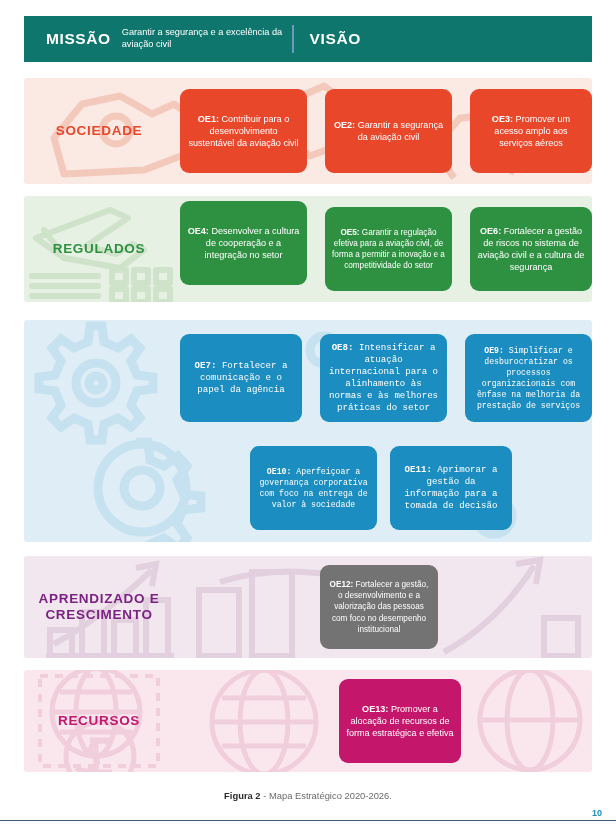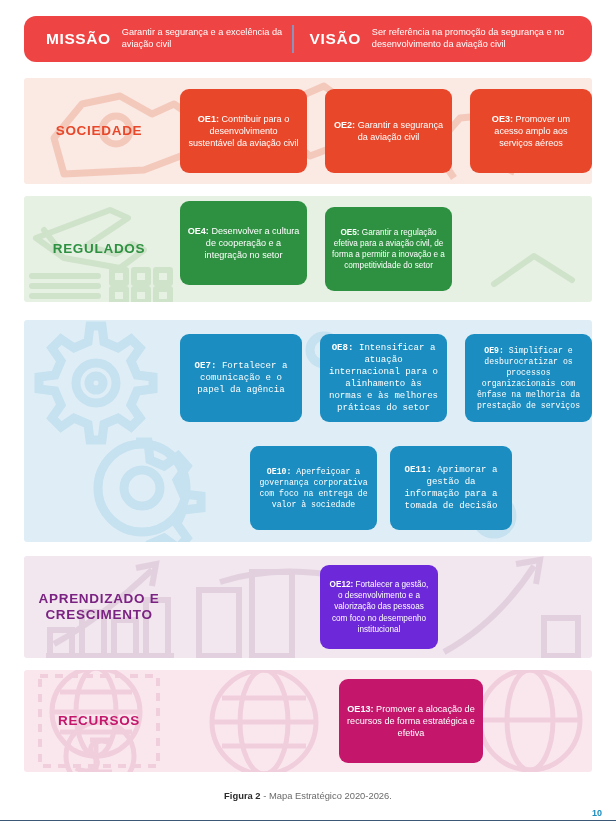--- a/index.html
+++ b/index.html
@@ -13,22 +13,22 @@
     position: relative;
     width: 616px; height: 832px;
     background: #ffffff;
   }
 
   
   .header-band {
     position: absolute;
     left: 24px; top: 16px;
     width: 568px; height: 46px;
-    background: #ef4444;
-    border-radius: 12px;
+    background: #0f766e;
+    border-radius: 0;
     display: flex;
     align-items: center;
   }
   .hdr-cell {
     display: flex;
     align-items: center;
     height: 100%;
   }
   .hdr-cell.missao { padding-left: 22px; width: 268px; }
   .hdr-cell.visao  { padding-left: 16px; flex: 1; }
@@ -111,21 +111,21 @@
 
   .label-sociedade   { color: #E8472A; }
   .label-regulados   { color: #2E9141; }
   .label-processos   { color: #1B8DC0; }
   .label-aprendizado { color: #7B2382; }
   .label-recursos    { color: #C4176C; }
 
   .oe-sociedade   { background: #E8472A; }
   .oe-regulados   { background: #2E9141; }
   .oe-processos   { background: #1B8DC0; font-family: Liberation Mono, monospace; }
-  .oe-aprendizado { background: #6d28d9; }
+  .oe-aprendizado { background: #737373; }
   .oe-recursos    { background: #C4176C; }
 
   
   .band.sociedade   { top: 78px;  height: 106px; }
   .band.regulados   { top: 196px; height: 106px; }
   .band.processos   { top: 320px; height: 222px; }
   .band.aprendizado { top: 556px; height: 102px; }
   .band.recursos    { top: 670px; height: 102px; }
 
   
@@ -160,21 +160,20 @@
 <div id="page">
 
   <div class="header-band">
     <div class="hdr-cell missao">
       <span class="hdr-key">MISSÃO</span>
       <span class="hdr-text">Garantir a segurança e a excelência da aviação civil</span>
     </div>
     <div class="hdr-divider"></div>
     <div class="hdr-cell visao">
       <span class="hdr-key">VISÃO</span>
-      <span class="hdr-text">Ser referência na promoção da segurança e no desenvolvimento da aviação civil</span>
     </div>
   </div>
 
   <div class="band sociedade">
     <svg class="band-wm" viewBox="0 0 568 106" preserveAspectRatio="none">
       <g fill="none" stroke="#F3C9BC" stroke-width="7" stroke-linejoin="round">
         <path d="M40 96 L30 60 L58 26 L96 18 L128 36 L150 26 L176 44 L162 76 L120 92 Z"></path>
         <path d="M300 8 L330 30 L318 66 L286 78 L258 56 L268 22 Z"></path>
         <path d="M430 100 L410 70 L436 40 L478 36 L500 66 L486 96"></path>
       </g>
@@ -210,20 +209,23 @@
         <path d="M470 88 L510 60 L548 84"></path>
       </g>
     </svg>
     <div class="band-label label-regulados">REGULADOS</div>
     <div class="band-boxes">
       <div class="oe oe-regulados" style="left:6px; top:5px; width:127px; height:84px;">
         <span><b class="code">OE4:</b><span> Desenvolver a cultura de cooperação e a integração no setor</span></span>
       </div>
       <div class="oe oe-regulados small" style="left:151px; top:11px; width:127px; height:84px;">
         <span><b class="code">OE5:</b><span> Garantir a regulação efetiva para a aviação civil, de forma a permitir a inovação e a competitividade do setor</span></span>
+      </div>
+      <div class="oe oe-regulados" style="left:296px; top:11px; width:122px; height:84px;">
+        <span><b class="code">OE6:</b><span> Fortalecer a gestão de riscos no sistema de aviação civil e a cultura de segurança</span></span>
       </div>
     </div>
   </div>
 
   <div class="band processos">
     <svg class="band-wm" viewBox="0 0 568 222" preserveAspectRatio="none">
       <g fill="none" stroke="#C6E1EF" stroke-width="9">
         <path d="M66 6 L78 6 L80 22 L94 28 L107 19 L116 28 L107 41 L113 55 L129 57 L129 69 L113 71 L107 85 L116 98 L107 107 L94 98 L80 104 L78 120 L66 120 L64 104 L50 98 L37 107 L28 98 L37 85 L31 71 L15 69 L15 57 L31 55 L37 41 L28 28 L37 19 L50 28 L64 22 Z"></path>
         <circle cx="72" cy="63" r="20"></circle>
         <circle cx="72" cy="63" r="7"></circle>
@@ -294,21 +296,21 @@
         <circle cx="506" cy="50" r="50"></circle>
         <ellipse cx="506" cy="50" rx="23" ry="50"></ellipse>
         <path d="M456 50 L556 50"></path>
       </g>
       <g fill="none" stroke="#F1CEDC" stroke-width="4" stroke-dasharray="8 7">
         <path d="M16 6 L134 6 L134 96 L16 96 Z"></path>
       </g>
     </svg>
     <div class="band-label label-recursos">RECURSOS</div>
     <div class="band-boxes">
-      <div class="oe oe-recursos" style="left:165px; top:9px; width:144px; height:84px;">
+      <div class="oe oe-recursos" style="left:165px; top:9px; width:122px; height:84px;">
         <span><b class="code">OE13:</b><span> Promover a alocação de recursos de forma estratégica e efetiva</span></span>
       </div>
     </div>
   </div>
 
   <div class="caption">
     <b>Figura 2</b><span> - Mapa Estratégico 2020-2026.</span>
   </div>
   <div class="footer-rule"></div>
   <div class="page-number">10</div>

